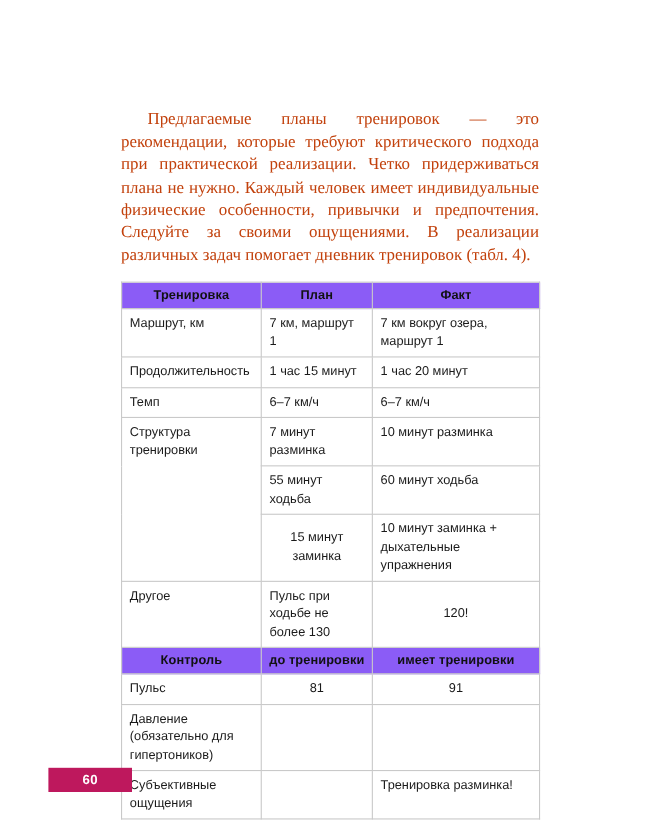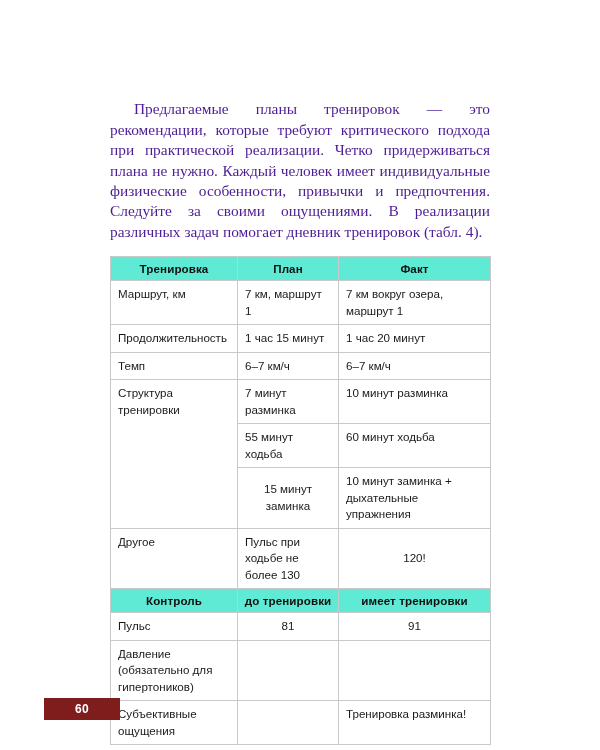--- a/index.html
+++ b/index.html
@@ -41,21 +41,21 @@
   .body-copy {
     position: absolute;
     top: 84px;
     left: 110px;
     width: 380px;
     font-family: "Liberation Serif", serif;
     font-size: 15.4px;
     line-height: 20.4px;
     text-align: justify;
     text-indent: 24px;
-    color: #4c1d95;
+    color: #c2410c;
     hyphens: manual;
   }
 
   
   .table-caption {
     position: absolute;
     top: 230px;
     left: 110px;
     width: 390px;
     font-size: 12.8px;
@@ -87,21 +87,21 @@
   .diary-table td, .diary-table th {
     border: 1px solid #c9c9c9;
     padding: 5px 7px 5px 7px;
     vertical-align: top;
     line-height: 16.5px;
     font-weight: 400;
     text-align: left;
   }
 
   .diary-table th.hdr {
-    background: #5eead4;
+    background: #8b5cf6;
     font-weight: bold;
     text-align: center;
     padding: 4px 4px;
     line-height: 15px;
     color: #111111;
     letter-spacing: 0.1px;
   }
 
   td.mid-center {
     text-align: center;
@@ -119,21 +119,21 @@
     
   }
 
   
   .folio {
     position: absolute;
     left: 44px;
     top: 698px;
     width: 76px;
     height: 22px;
-    background: #7f1d1d;
+    background: #be185d;
     color: #ffffff;
     font-size: 12px;
     font-weight: bold;
     display: flex;
     align-items: center;
     justify-content: center;
     letter-spacing: 0.3px;
   }
 </style>
 </head>

